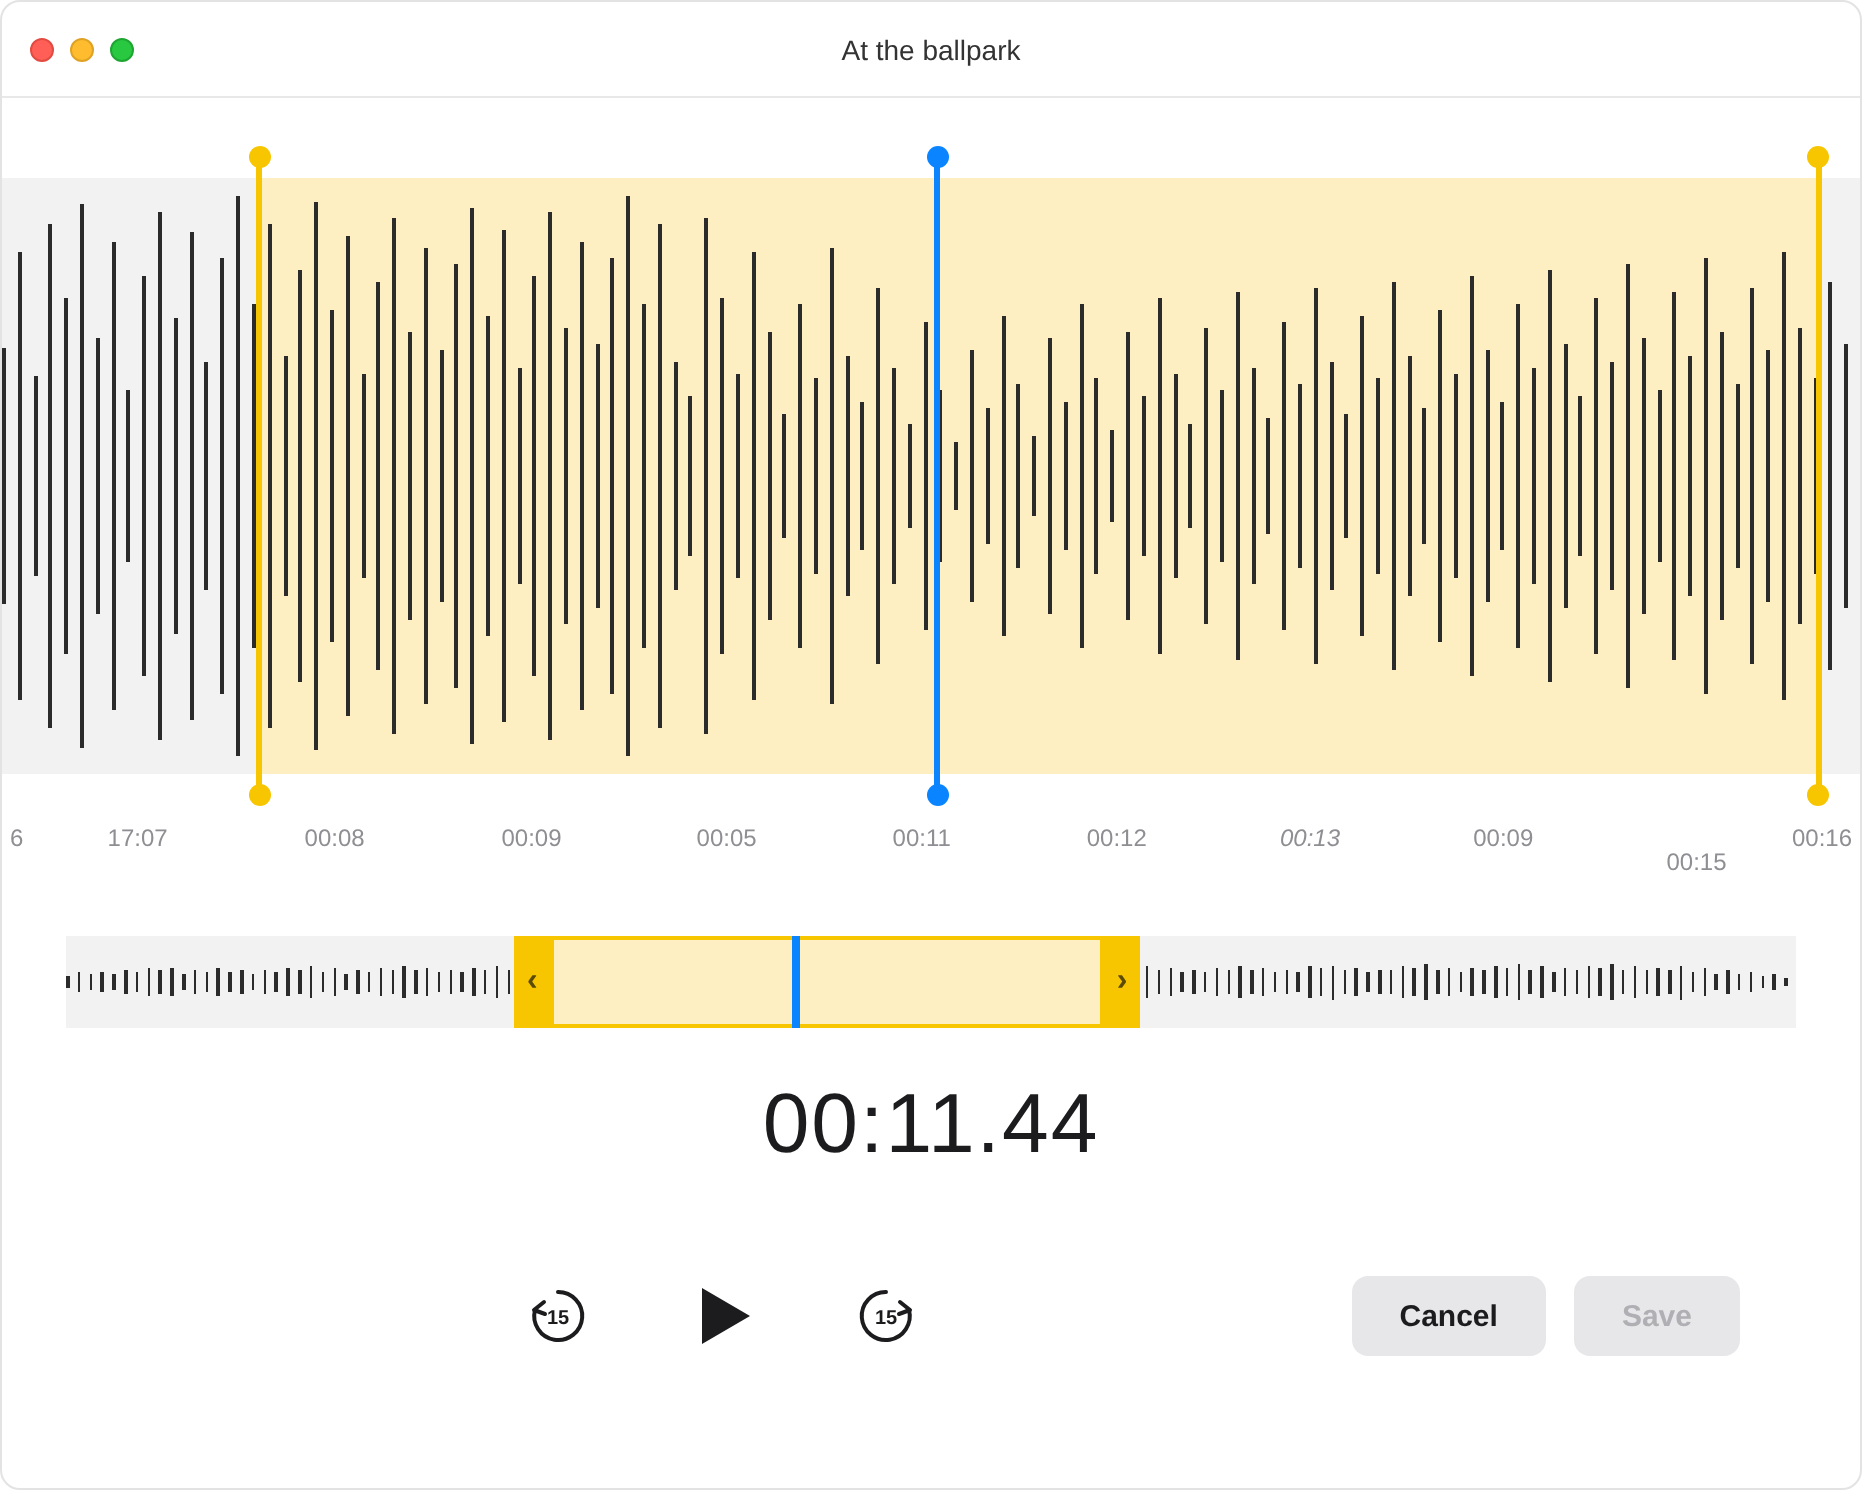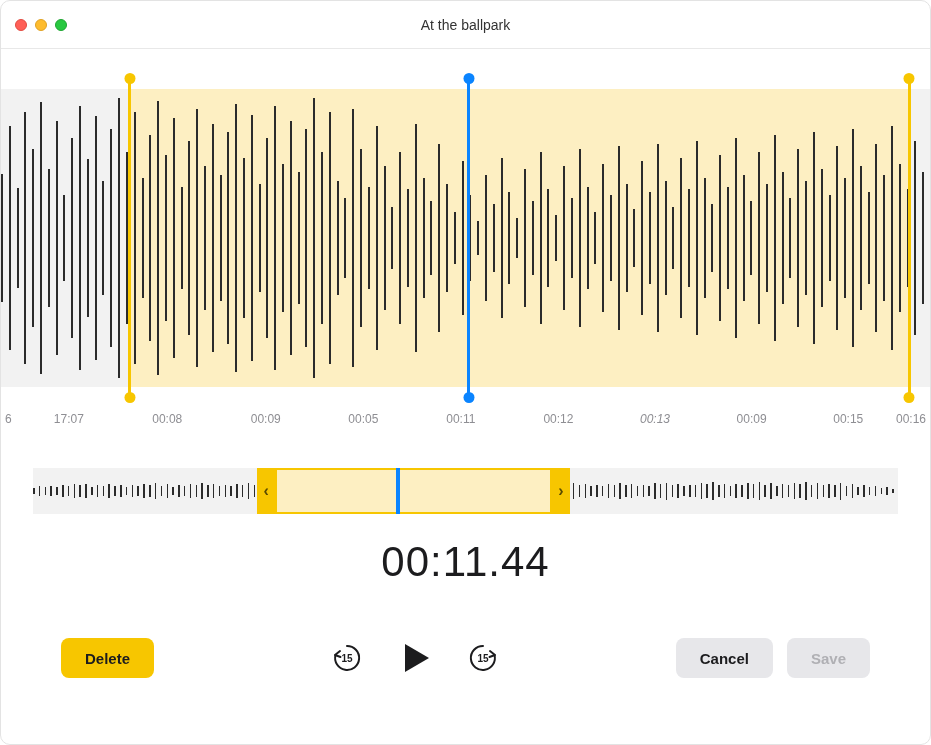--- a/index.html
+++ b/index.html
@@ -207,21 +207,21 @@
     padding: 0 24px;
     cursor: pointer;
   }
   .btn.yellow { background: #f7c600; color: #1c1c1e; }
   .btn.gray   { background: #e7e7ea; color: #1c1c1e; }
   .btn.gray.disabled { color: #b0b0b4; cursor: default; }
   .spacer { flex: 1; }
   .transport {
     display: flex;
     align-items: center;
-    gap: 34px;
+    gap: 48px;
   }
   .skip-btn, .play-btn { cursor: pointer; display: flex; align-items: center; justify-content: center; }
   .skip-btn svg { width: 32px; height: 32px; }
   .play-btn svg { width: 36px; height: 36px; }
 
   
   .owbar {
     position: absolute;
     bottom: 50%;
     width: 1.5px;
@@ -380,21 +380,21 @@
 <div class="ruler" id="ruler">
     <span class="tick-label edge-label" style="left: 4px;">6</span>
     <span class="tick-label" style="left: 7.3%;">17:07</span>
     <span class="tick-label" style="left: 17.9%;">00:08</span>
     <span class="tick-label" style="left: 28.5%;">00:09</span>
     <span class="tick-label" style="left: 39%;">00:05</span>
     <span class="tick-label" style="left: 49.5%;">00:11</span>
     <span class="tick-label" style="left: 60%;">00:12</span>
     <span class="tick-label" style="left: 70.4%; font-style: italic;">00:13</span>
     <span class="tick-label" style="left: 80.8%;">00:09</span>
-    <span class="tick-label" style="left: 91.2%;">00:15</span>
+    <span class="tick-label" style="left: 91.2%; margin-top: 12px;">00:15</span>
     <span class="tick-label edge-label" style="right: 4px;">00:16</span>
   </div>
 
 <div class="overview-wrap">
   <div class="overview-wave" id="overview-wave">
       <div class="owbar" style="left: 99.3289%; height: 4.4%;"></div>
       <div class="owbar" style="left: 98.6577%; height: 9.68%;"></div>
       <div class="owbar" style="left: 97.9866%; height: 6.16%;"></div>
       <div class="owbar" style="left: 97.3154%; height: 11.44%;"></div>
       <div class="owbar" style="left: 96.6443%; height: 7.92%;"></div>
@@ -545,21 +545,20 @@
     <div class="ov-sel" id="ov-sel" style="left: 28%; right: 40%;"></div>
     <div class="ov-handle" id="ov-h-left" style="left: calc(28% - 18px);">‹</div>
     <div class="ov-handle" id="ov-h-right" style="left: 60%;">›</div>
     <div class="ov-playhead" id="ov-playhead" style="left: 42%;"></div>
   </div>
 </div>
 
 <div class="timecode">00:11.44</div>
 
 <div class="controls">
-  <button class="btn yellow">Delete</button>
   <div class="spacer"></div>
   <div class="transport">
     <div class="skip-btn">
       <svg viewBox="0 0 32 32">
         <path d="M16 4 A12 12 0 1 1 4.5 13" fill="none" stroke="#1c1c1e" stroke-width="2" stroke-linecap="round"></path>
         <path d="M9 9 L4 13 L9.5 15" fill="none" stroke="#1c1c1e" stroke-width="2" stroke-linecap="round" stroke-linejoin="round"></path>
         <text x="16" y="20" text-anchor="middle" font-size="10" font-weight="600" fill="#1c1c1e">15</text>
       </svg>
     </div>
     <div class="play-btn">

